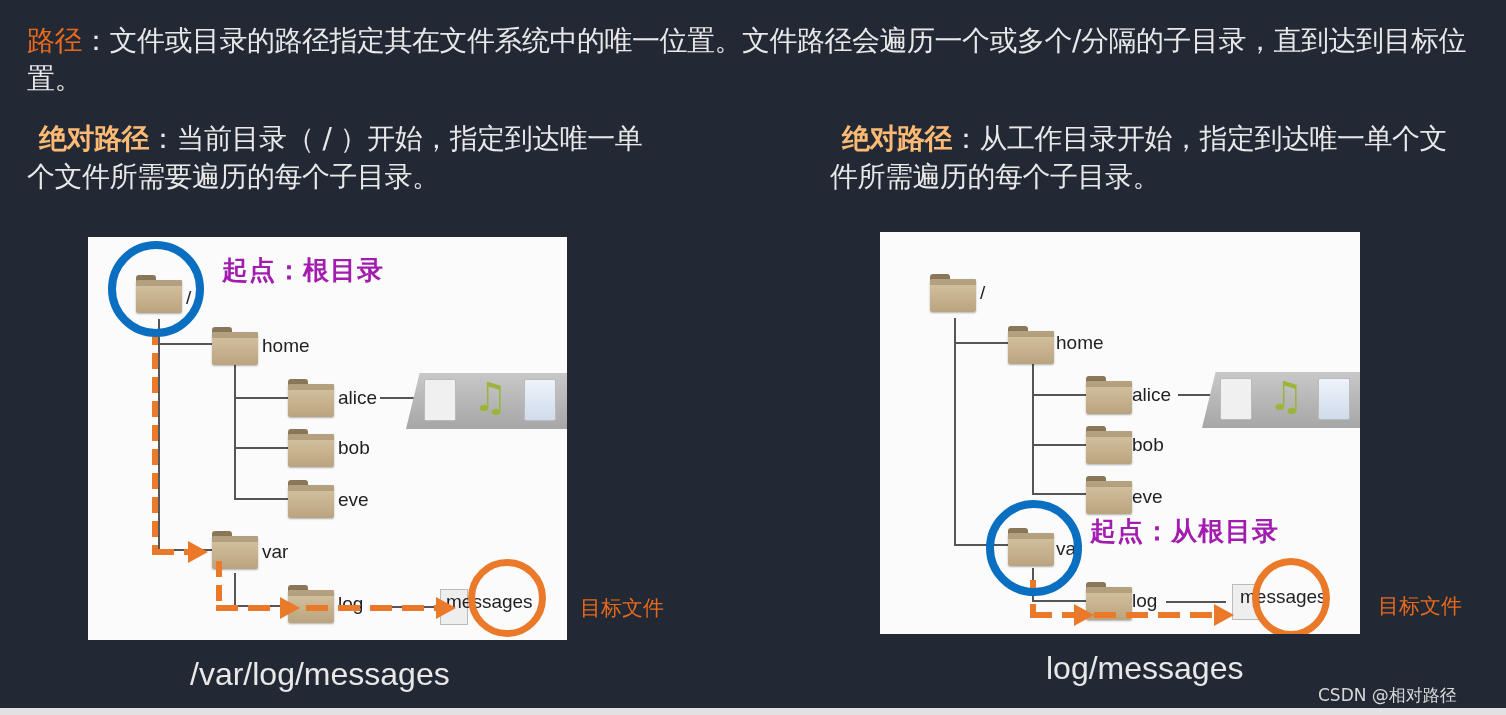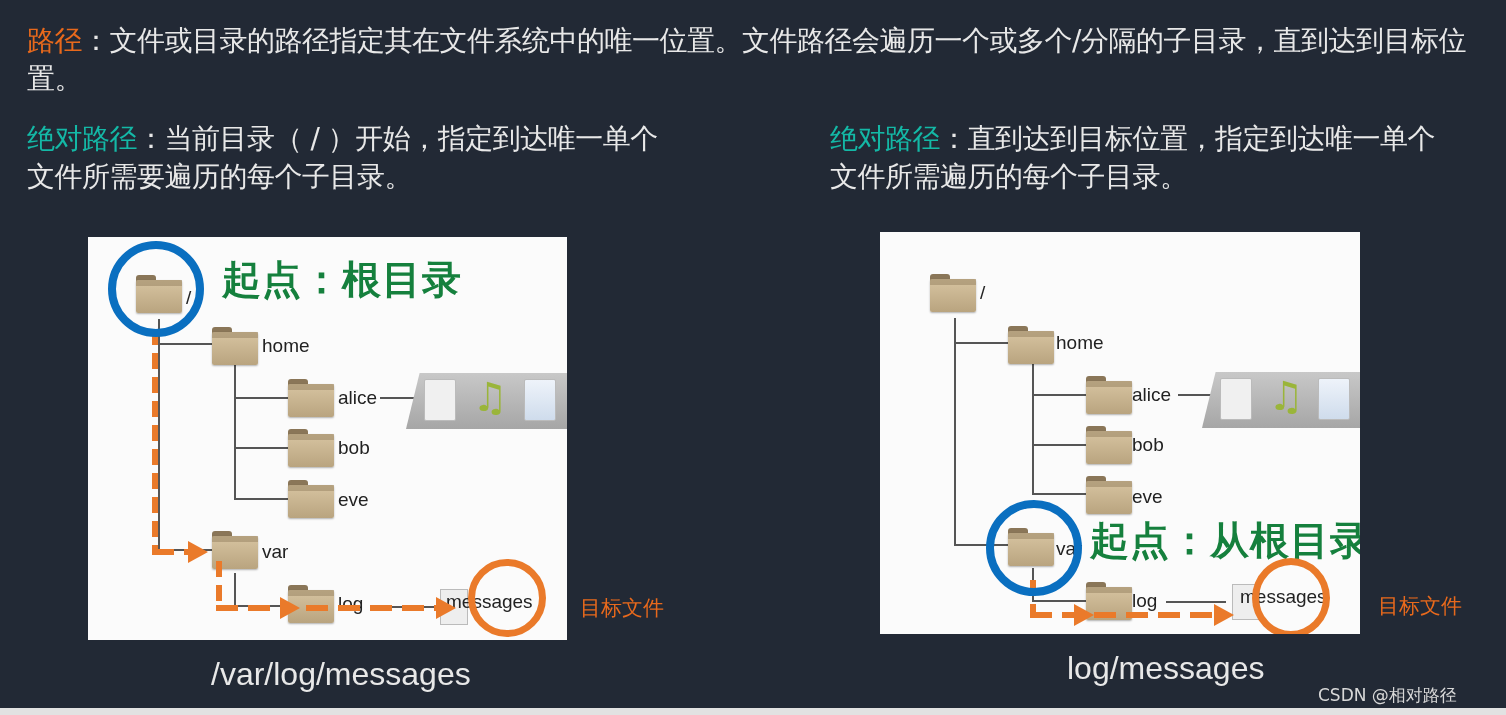--- a/index.html
+++ b/index.html
@@ -5,62 +5,62 @@
   html, body { margin:0; padding:0; }
   body {
     width:1506px; height:715px; overflow:hidden; position:relative;
     background:#222935;
     font-family:"DejaVu Sans","Liberation Sans",sans-serif;
     color:#e8e8e8;
   }
   .bottom-strip { position:absolute; left:0; top:708px; width:1506px; height:7px; background:#e2e2e2; }
   .intro { position:absolute; left:27px; top:22px; width:1440px; font-size:28px; line-height:38px; letter-spacing:-0.5px; }
   .hl { color:#e8691c; }
-  .hl-bold { color:#14b8a6; font-weight:normal; }
+  .hl-bold { color:#fdba74; font-weight:bold;margin-left:12px; }
   .col-desc { position:absolute; top:120px; font-size:28px; line-height:38px; letter-spacing:-0.5px; }
   .col-desc.left { left:27px; width:640px; }
   .col-desc.right { left:830px; width:620px; }
 
   .panel { position:absolute; background:#fbfbfb; overflow:hidden; }
   .panel.left { left:88px; top:237px; width:479px; height:403px; }
   .panel.right { left:880px; top:232px; width:480px; height:402px; }
 
   .folder { position:absolute; width:46px; height:38px; }
   .folder .tab { position:absolute; left:0; top:0; width:20px; height:8px; background:#8a7658; border-radius:3px 3px 0 0; }
   .folder .body { position:absolute; left:0; top:5px; width:46px; height:33px; background:linear-gradient(#d7c4a1,#b9a47f); border-radius:2px; box-shadow:0 1px 2px rgba(0,0,0,0.3); }
   .folder .body::before { content:""; position:absolute; left:0; top:0; width:46px; height:6px; background:#9e8a69; opacity:0.6; }
   .lbl { position:absolute; font-family:"Liberation Sans",sans-serif; font-size:19px; color:#222; }
   .line { position:absolute; background:#555; }
   .dash-v { position:absolute; width:6px; background:repeating-linear-gradient(to bottom,#ea7a2a 0 16px,transparent 16px 24px); }
   .dash-h { position:absolute; height:6px; background:repeating-linear-gradient(to right,#ea7a2a 0 22px,transparent 22px 32px); }
   .arrow { position:absolute; width:0; height:0; border-top:11px solid transparent; border-bottom:11px solid transparent; border-left:20px solid #ea7a2a; }
   .ring-blue { position:absolute; border:8px solid #0a6fc0; border-radius:50%; box-sizing:border-box; }
   .ring-orange { position:absolute; border:7px solid #ea7a2a; border-radius:50%; box-sizing:border-box; }
-  .start-label { position:absolute; color:#15803d; font-weight:bold; font-size:39px; white-space:nowrap; letter-spacing:1px; }
+  .start-label { position:absolute; color:#a21caf; font-weight:bold; font-size:26px; white-space:nowrap; letter-spacing:1px; }
   .file-tray { position:absolute; height:56px; background:linear-gradient(#c8c8c8,#a6a6a6); clip-path:polygon(8% 0,100% 0,100% 100%,0 100%); }
   .file-icon { position:absolute; width:30px; height:40px; background:#f0f0f0; border:1px solid #bbb; border-radius:2px; }
   .music-icon { position:absolute; font-size:40px; color:#9ab53a; line-height:40px; }
   .msg-file { position:absolute; width:26px; height:34px; background:#eee; border:1px solid #bbb; }
   .target-label { position:absolute; color:#e8691c; font-size:21px; white-space:nowrap; }
-  .path-caption { position:absolute; font-family:"Liberation Sans",sans-serif; font-size:32px; color:#e8e8e8;margin-left:21px; }
+  .path-caption { position:absolute; font-family:"Liberation Sans",sans-serif; font-size:32px; color:#e8e8e8; }
   .watermark-credit { position:absolute; left:1318px; top:684px; font-size:17px; color:#d8d8d8; }
 </style>
 </head>
 <body>
 
 <div class="intro">
   <span class="hl">路径</span><span>：文件或目录的路径指定其在文件系统中的唯一位置。文件路径会遍历一个或多个/分隔的子目录，直到达到目标位置。</span>
 </div>
 
 <div class="col-desc left">
   <span class="hl-bold">绝对路径</span><span>：当前目录（ / ）开始，指定到达唯一单个文件所需要遍历的每个子目录。</span>
 </div>
 
 <div class="col-desc right">
-  <span class="hl-bold">绝对路径</span><span>：直到达到目标位置，指定到达唯一单个文件所需遍历的每个子目录。</span>
+  <span class="hl-bold">绝对路径</span><span>：从工作目录开始，指定到达唯一单个文件所需遍历的每个子目录。</span>
 </div>
 
 <div class="panel left">
   <div class="line" style="left:70px;top:82px;width:2px;height:232px;"></div>
   <div class="line" style="left:70px;top:106px;width:54px;height:2px;"></div>
   <div class="line" style="left:70px;top:312px;width:54px;height:2px;"></div>
   <div class="line" style="left:146px;top:128px;width:2px;height:134px;"></div>
   <div class="line" style="left:146px;top:160px;width:54px;height:2px;"></div>
   <div class="line" style="left:146px;top:210px;width:54px;height:2px;"></div>
   <div class="line" style="left:146px;top:261px;width:54px;height:2px;"></div>

